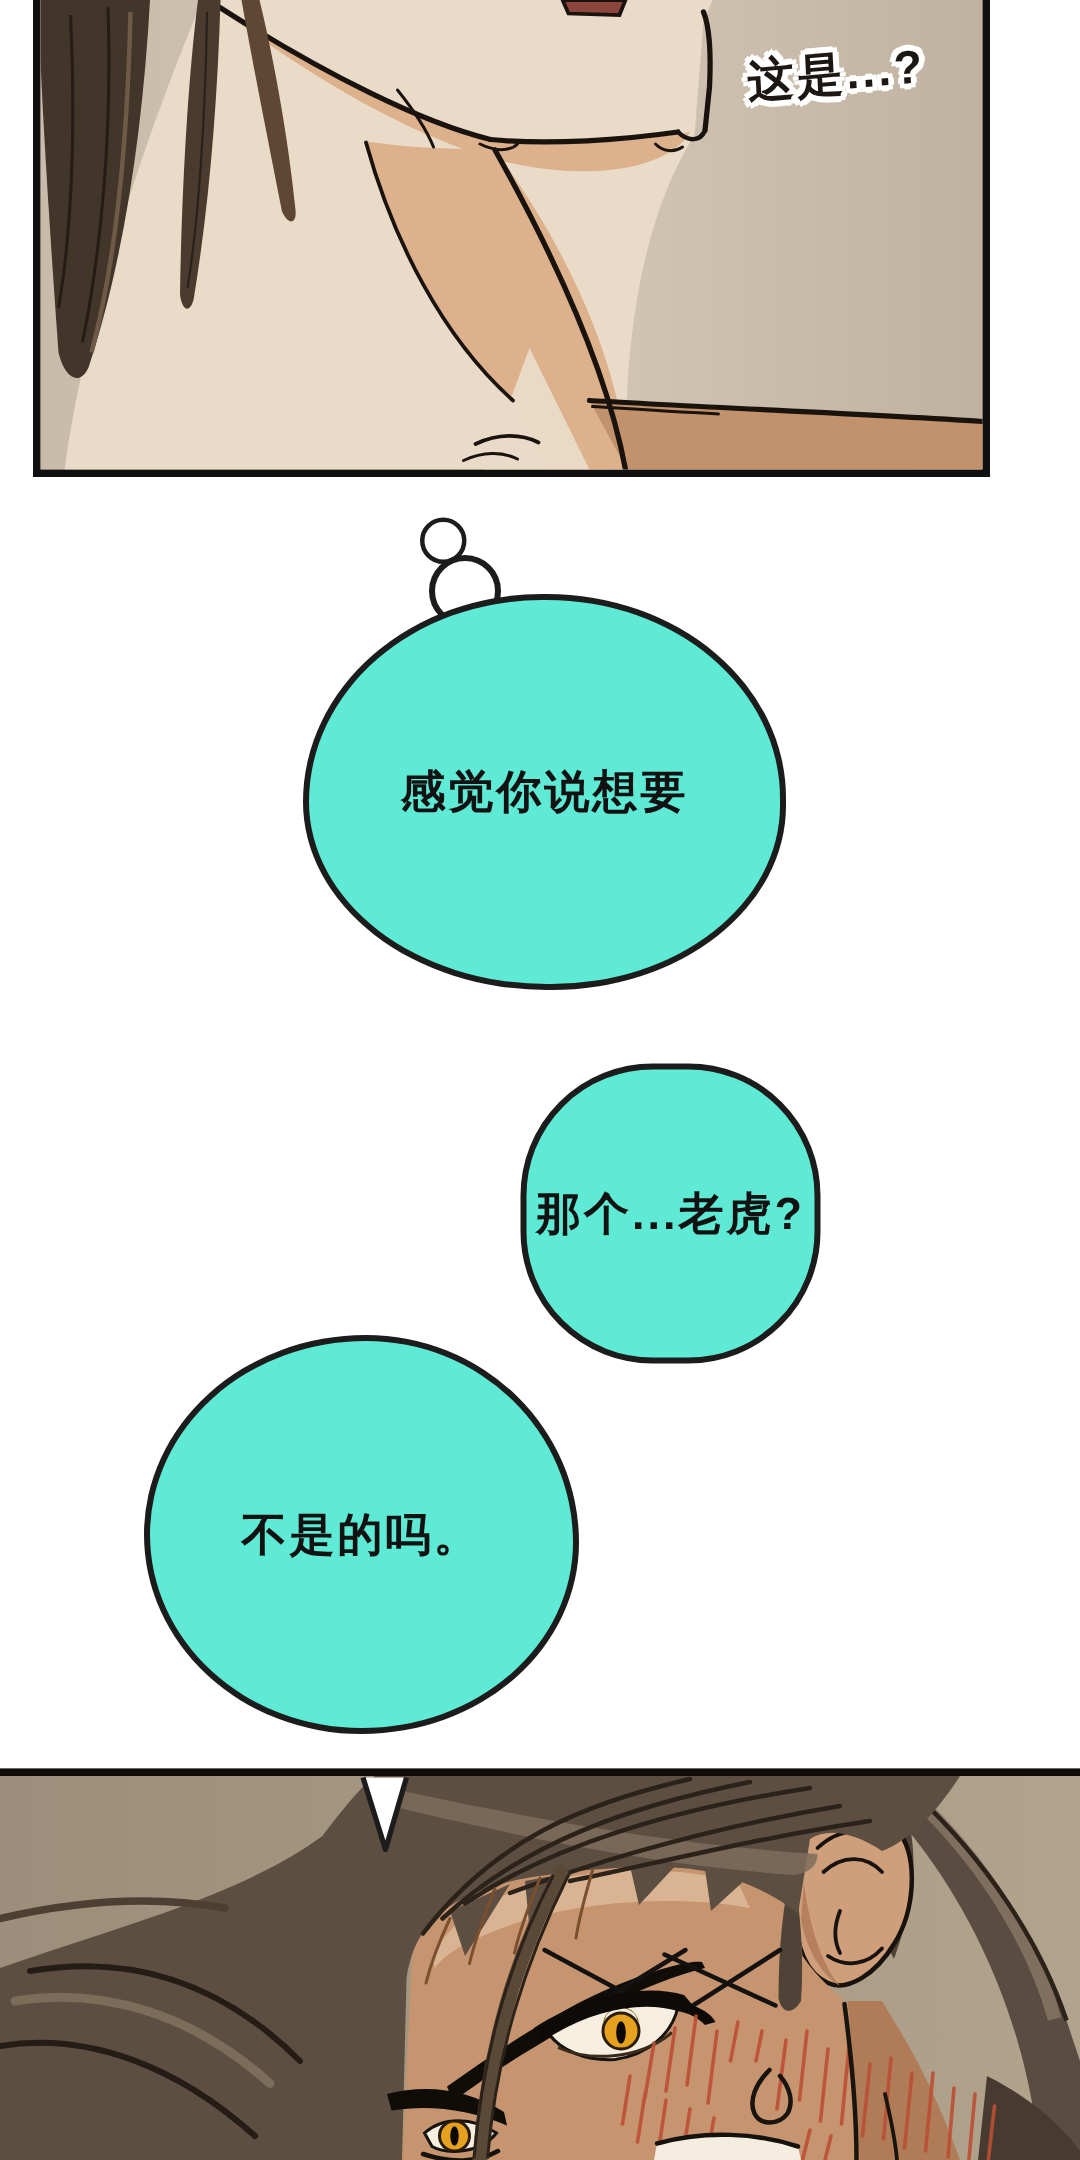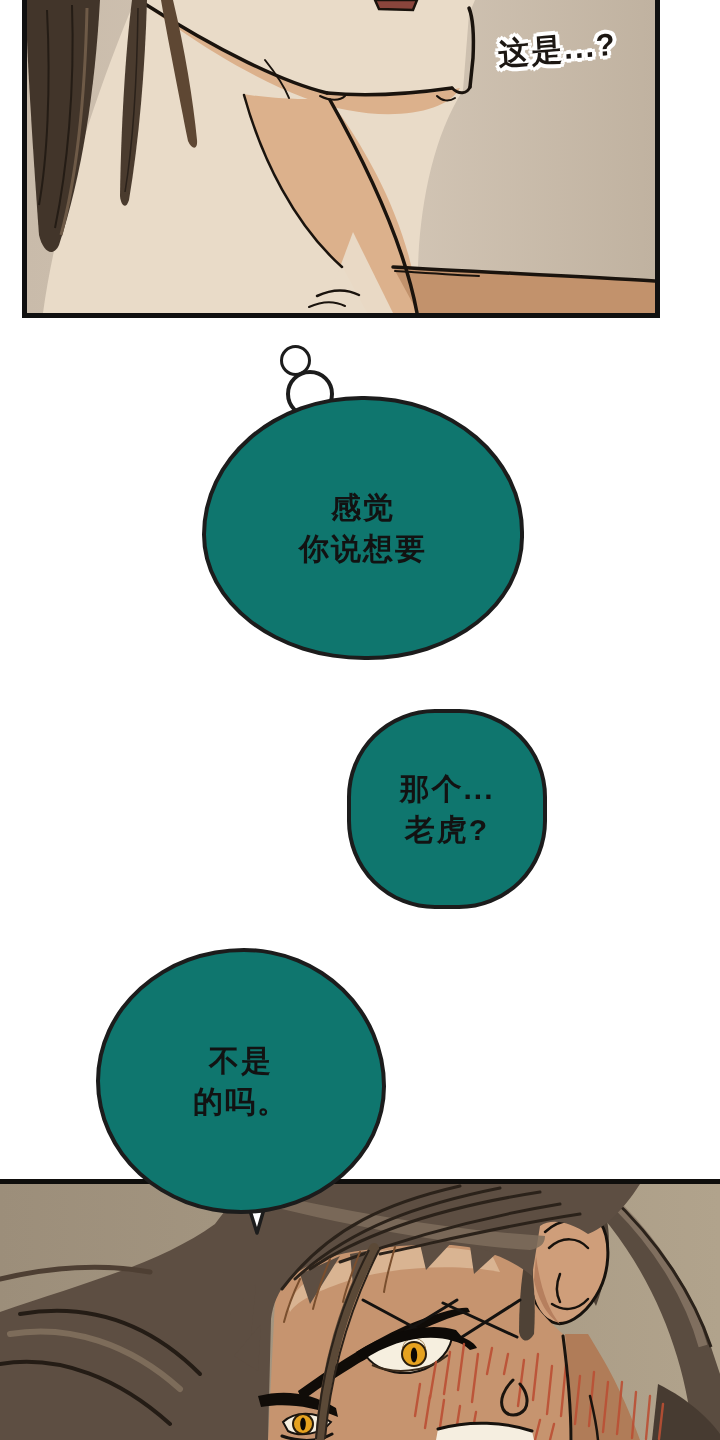--- a/index.html
+++ b/index.html
@@ -12,32 +12,32 @@
              background:#cdbfae;z-index:1;}
   #panel-top svg{display:block;width:100%;height:100%;}
 
   #caption{position:absolute;left:498px;top:26px;width:180px;z-index:2;
            font-size:31px;font-weight:700;color:#1c1713;letter-spacing:2px;
            transform:rotate(-5deg) skewX(-2deg);white-space:nowrap;
            text-shadow:-3px -3px 0 #fff,3px -3px 0 #fff,-3px 3px 0 #fff,3px 3px 0 #fff,
                        -4px 0 0 #fff,4px 0 0 #fff,0 -4px 0 #fff,0 4px 0 #fff;}
 
   
-  .bubble{position:absolute;background:#0f766e;border:4px solid #1c1c1c;
-          display:flex;flex-direction:column;align-items:center;justify-content:center;
+  .bubble{position:absolute;background:#5eead4;border:4px solid #1c1c1c;
+          display:flex;align-items:center;justify-content:center;
           color:#121212;font-weight:700;font-size:30px;line-height:41px;letter-spacing:2px;
           text-align:center;}
   #bubble1{left:202px;top:396px;width:314px;height:256px;z-index:4;
            border-radius:50% 50% 49% 51% / 53% 52% 47% 48%;}
   #bubble1-bump{position:absolute;left:286px;top:370px;width:40px;height:40px;background:#fff;
                 border:4px solid #1c1c1c;border-radius:50%;z-index:3;}
   #bubble1-dot{position:absolute;left:280px;top:345px;width:25px;height:25px;background:#fff;
                border:3.5px solid #1c1c1c;border-radius:50%;z-index:3;}
   #bubble2{left:347px;top:709px;width:192px;height:192px;z-index:4;border-radius:44%;align-items:center;}
-  #bubble3{left:96px;top:948px;width:282px;height:258px;z-index:4;border-radius:51% 49% 50% 50% / 50% 52% 48% 50%;}
+  #bubble3{left:96px;top:890px;width:282px;height:258px;z-index:4;border-radius:51% 49% 50% 50% / 50% 52% 48% 50%;}
   #bubble3-tail{position:absolute;left:234px;top:1184px;width:44px;height:52px;z-index:3;}
 
   
   #panel-bottom{position:absolute;left:0;top:1179px;width:720px;height:256px;
                 border-top:5px solid #0f0e0c;background:#a29480;z-index:1;}
   #panel-bottom svg{display:block;width:100%;height:100%;}
 </style>
 </head>
 <body>
 

